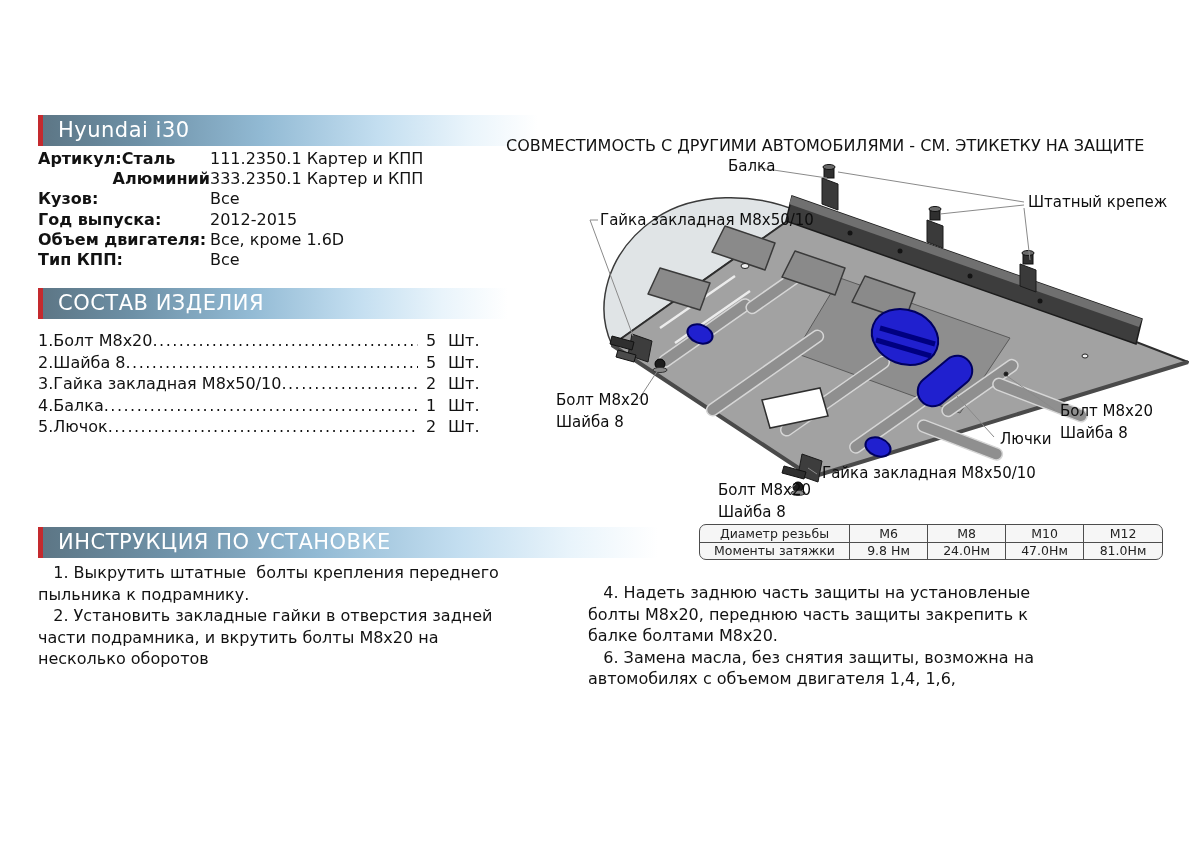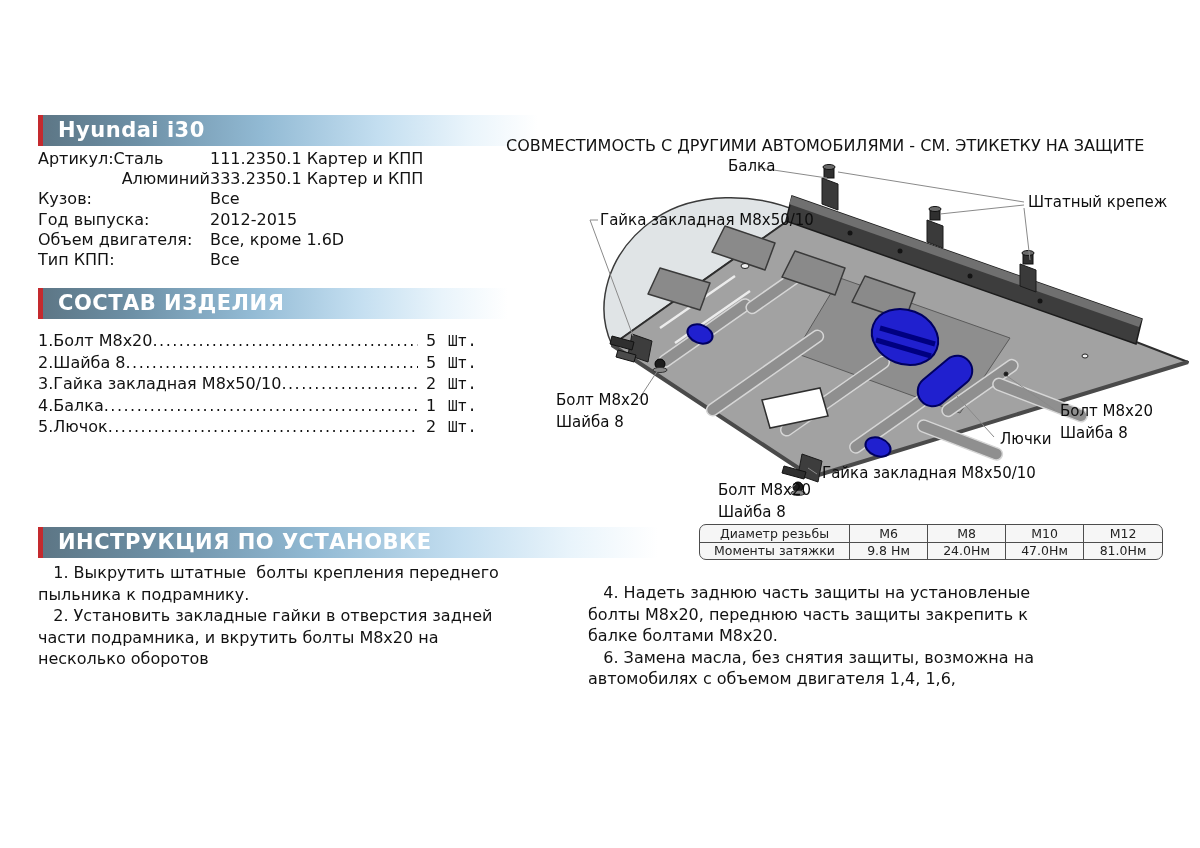--- a/index.html
+++ b/index.html
@@ -10,39 +10,39 @@
   }
   .abs{position:absolute;}
 
   
   .bar{
     height:31px;display:flex;align-items:center;
     background:linear-gradient(90deg,#5c7584 0%,#6d90a6 20%,#92bad4 45%,#c3def0 68%,#e9f4fb 86%,rgba(255,255,255,0) 100%);
   }
   .bar .red{width:5px;height:31px;background:#c42a2e;flex:0 0 auto;}
   .bar .bar-title{
-    color:#ffffff;font-weight:bold;font-size:21px;letter-spacing:.5px;
+    color:#ffffff;font-weight:normal;font-size:21px;letter-spacing:.5px;
     padding-left:15px;white-space:nowrap;transform:translateY(-1px);
   }
 
   
   .specs{left:38px;top:149px;width:470px;font-size:16px;line-height:20.2px;}
   .spec-row{display:flex;}
-  .spec-label{width:172px;font-weight:normal;flex:0 0 auto;}
+  .spec-label{width:172px;font-weight:bold;flex:0 0 auto;}
   .spec-label.right{text-align:right;}
   .spec-value{white-space:nowrap;}
 
   
   .parts{left:38px;top:331px;width:452px;font-size:16px;}
   .part-row{display:flex;align-items:baseline;height:21.6px;white-space:nowrap;}
   .part-name{flex:0 0 auto;}
   .dots{flex:1 1 auto;overflow:hidden;letter-spacing:1.5px;white-space:nowrap;}
   .dots::after{content:"..................................................................................";}
   .qty{flex:0 0 26px;text-align:center;}
-  .unit{flex:0 0 42px;padding-left:4px;font-family:Liberation Mono, monospace;}
+  .unit{flex:0 0 42px;padding-left:4px;}
 
   
   .compat{left:506px;top:136px;width:700px;font-size:16px;white-space:nowrap;}
 
   
   .instr-col p{margin:0;font-size:16px;line-height:21.5px;white-space:pre-wrap;}
   .instr-left{left:38px;top:562px;width:545px;}
   .instr-right{left:588px;top:562px;width:545px;margin-top:20px;}
 
   

